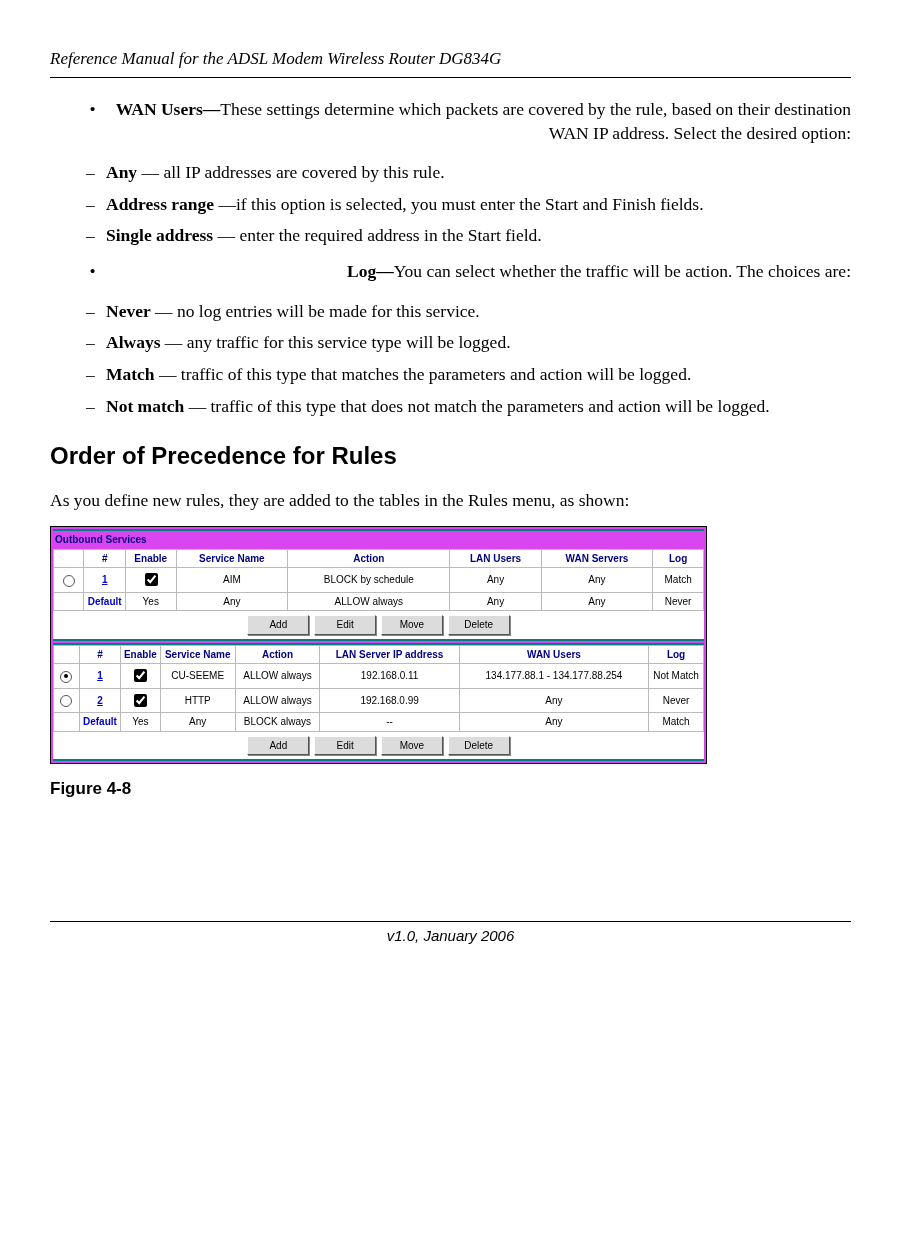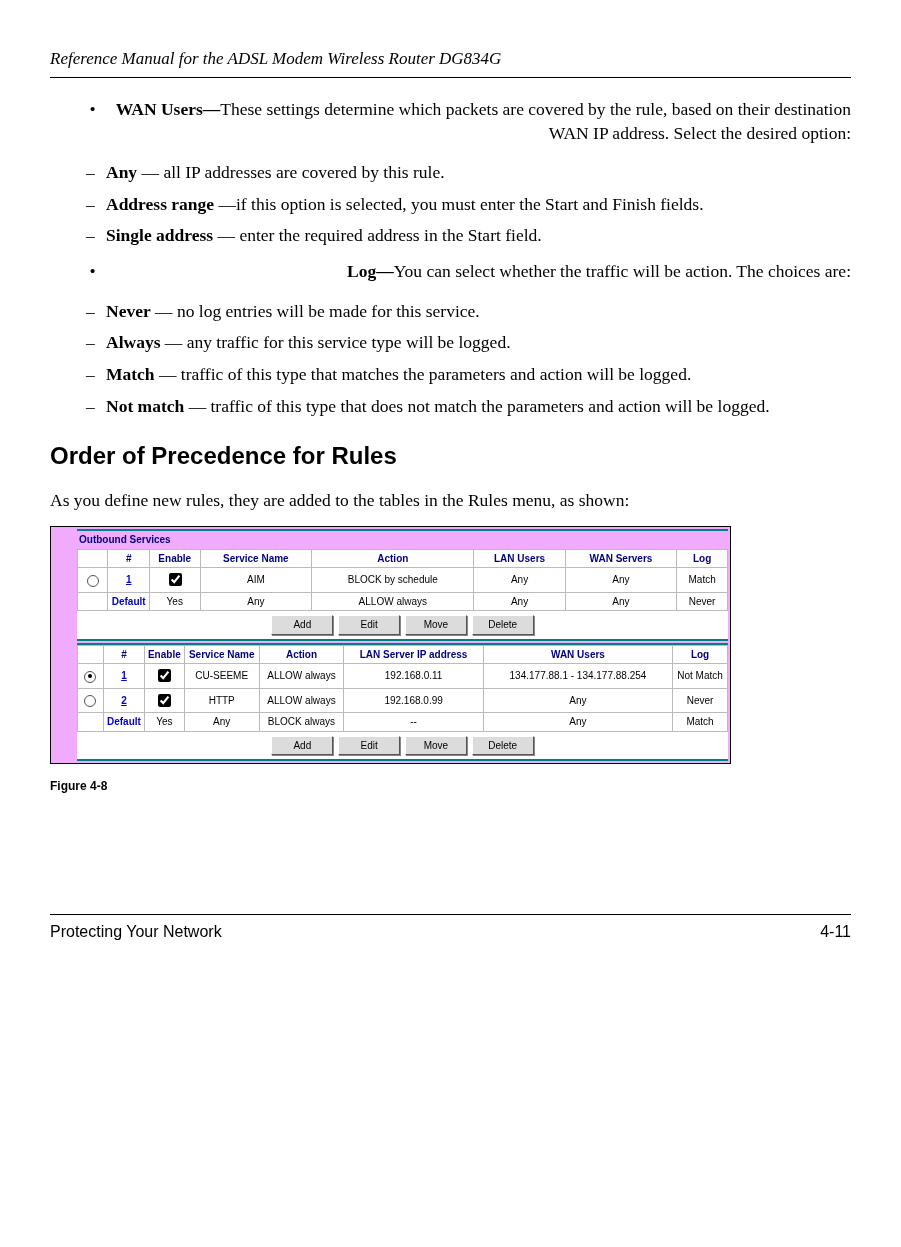--- a/index.html
+++ b/index.html
@@ -55,24 +55,23 @@
       margin-bottom: 16px;
     }
     .para { margin-bottom: 14px; }
 
     
     .shot {
       border: 1px solid #000;
       font-family: Tahoma, Arial, sans-serif;
       font-size: 10px;
       width: 655px;
-      background: #f0abfc;
+      background: #d946ef;
       margin-top: 8px;
       margin-bottom: 14px;
-      padding-left: 24px;
     }
     .group {
       border-top: 2px solid #008080;
       border-bottom: 2px solid #008080;
       margin: 2px;
     }
     .group-title {
       font-weight: bold;
       color: #000080;
       font-size: 10px;
@@ -132,21 +131,21 @@
       position: absolute;
       width: 4px; height: 4px;
       background: #000;
       border-radius: 50%;
       top: 2.5px; left: 2.5px;
     }
     .checkbox { accent-color: #000; }
     .caption {
       font-family: Arial, Helvetica, sans-serif;
       font-weight: bold;
-      font-size: 12px;
+      font-size: 17px;
       margin-top: 8px;
     }
     .footer {
       position: relative;
       margin-top: 120px;
     }
     .footer-rule { border-top: 1.5px solid #000; }
     .footer-row {
       display: flex;
       justify-content: space-between;
@@ -308,17 +307,14 @@
       <span class="btn">Move</span>
       <span class="btn">Delete</span>
     </div>
   </div>
 </div>
 
 <div class="caption">Figure 4-8</div>
 
 <div class="footer">
   <div class="footer-rule"></div>
-  <div class="footer-row">
-    <span>Protecting Your Network</span>
-    <span>4-11</span>
-  </div>
+  <div class="footer-center">v1.0, January 2006</div>
 </div>
 
 </body></html>

